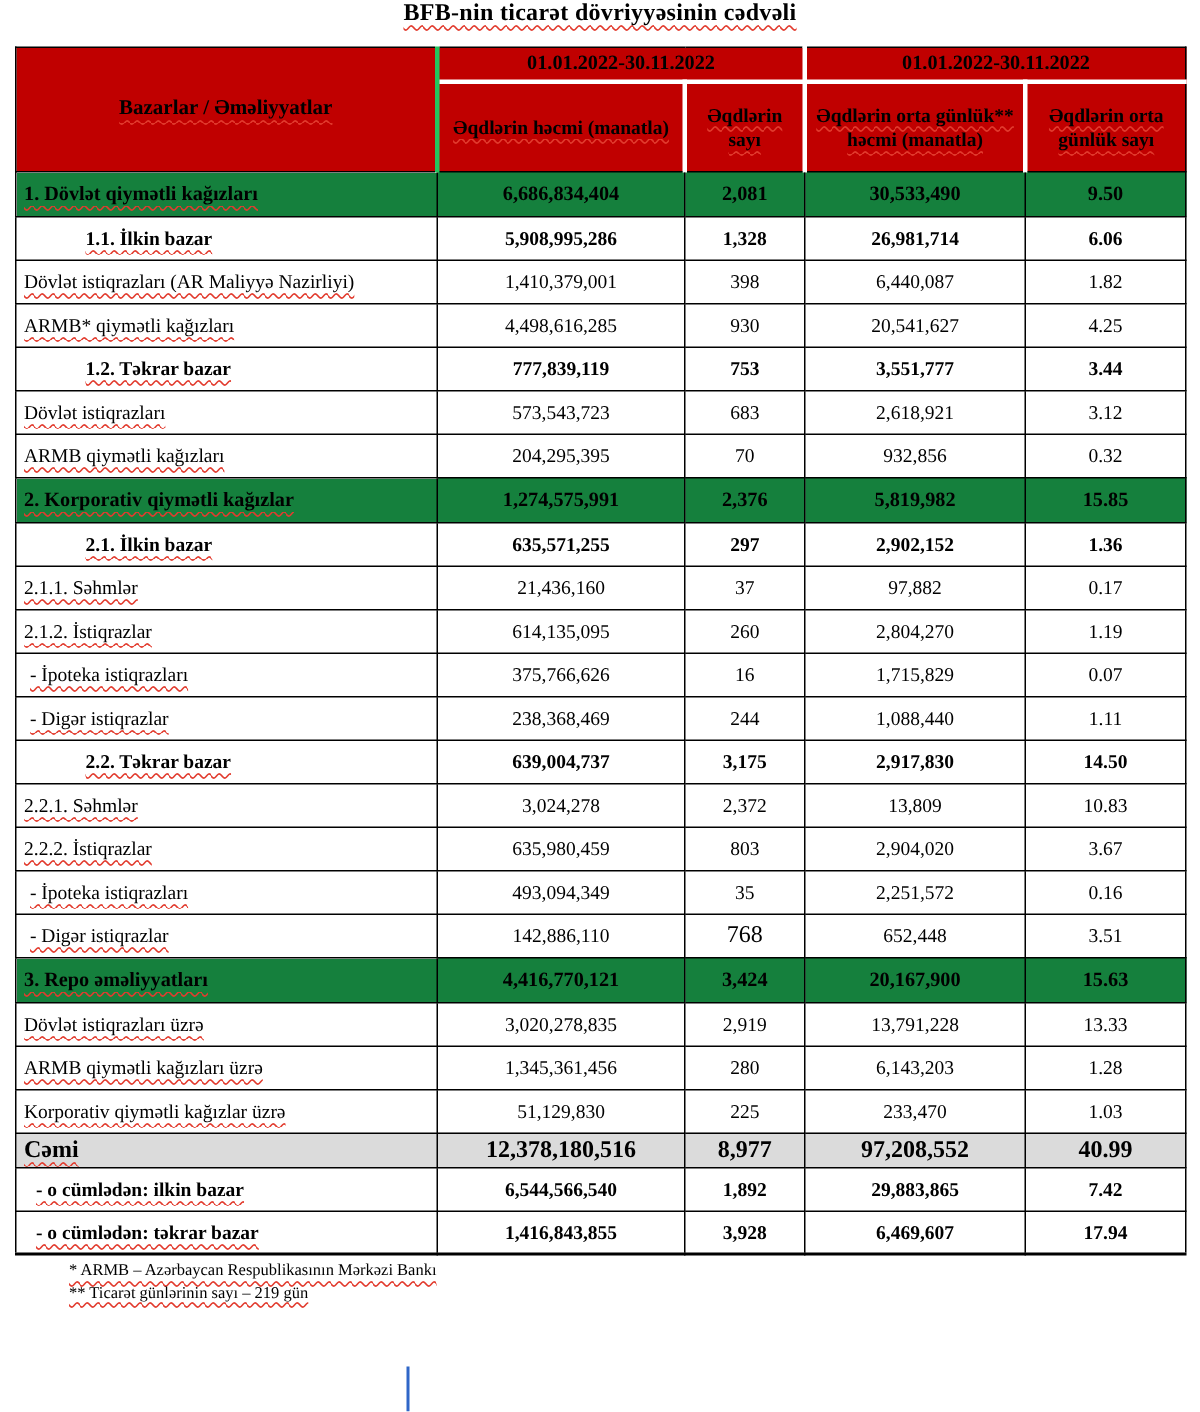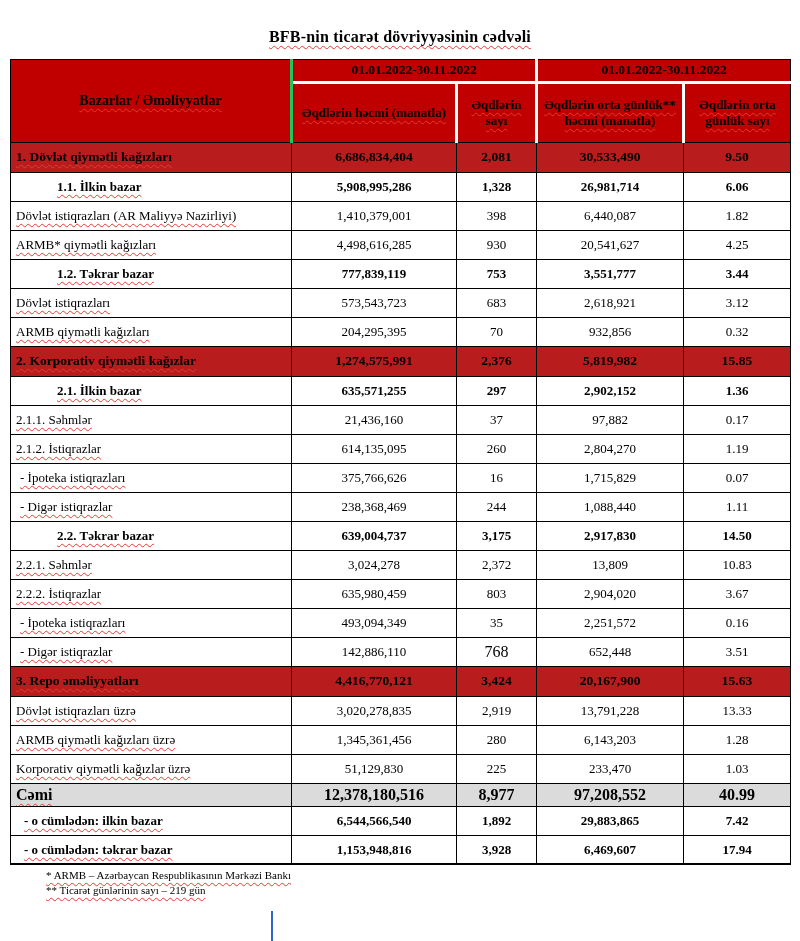--- a/index.html
+++ b/index.html
@@ -4,21 +4,21 @@
 <style>
   * { margin: 0; padding: 0; box-sizing: border-box; }
   html, body { background: #ffffff; }
   body {
     width: 800px; height: 941px;
     font-family: "Liberation Serif", serif;
     color: #000;
     position: relative;
     overflow: hidden;
   }
-  .page { padding: 28px 10px 0 10px; }
+  .page { padding: 0 10px 0 10px; }
   .title {
     text-align: center;
     font-weight: bold;
     font-size: 16px;
     margin-bottom: 13px;
     letter-spacing: 0.2px;
   }
   .squiggle {
     text-decoration-line: underline;
     text-decoration-style: wavy;
@@ -50,21 +50,21 @@
   tbody td {
     border: 1px solid #000;
     text-align: center;
     vertical-align: middle;
     font-size: 13px;
     padding: 2px 5px;
     height: 29px;
     background: #fff;
   }
   tbody td.label { text-align: left; white-space: nowrap; overflow: hidden; }
-  tr.r-section td { background: #b91c1c; font-weight: bold; font-size: 13.5px; height: 30px; }
+  tr.r-section td { background: #15803d; font-weight: bold; font-size: 13.5px; height: 30px; }
   tr.r-subsection td { font-weight: bold; }
   tr.r-subsection td.label { padding-left: 46px; }
   tr.r-detail-sub td.label { padding-left: 9px; }
   tr.r-total td { background: #DBDBDB; font-weight: bold; font-size: 16px; height: 22px; }
   tr.r-total-sub td { font-weight: bold; }
   tr.r-total-sub td.label { padding-left: 13px; }
   td.big-num { font-size: 16px; }
   .footnotes { margin-top: 3px; font-size: 11px; line-height: 1.3; margin-left: 36px; }
   .footnote { display: block; }
   .caret {
@@ -278,21 +278,21 @@
         </tr>
         <tr class="r-total-sub">
           <td class="label"><span class="squiggle">- o cümlədən: ilkin bazar</span></td>
           <td>6,544,566,540</td>
           <td>1,892</td>
           <td>29,883,865</td>
           <td>7.42</td>
         </tr>
         <tr class="r-total-sub">
           <td class="label"><span class="squiggle">- o cümlədən: təkrar bazar</span></td>
-          <td>1,153,948,816</td>
+          <td>1,416,843,855</td>
           <td>3,928</td>
           <td>6,469,607</td>
           <td>17.94</td>
         </tr>
       </tbody>
   </table>
 
   <div class="footnotes">
     <span class="footnote squiggle">* ARMB – Azərbaycan Respublikasının Mərkəzi Bankı</span>
     <span class="footnote squiggle">** Ticarət günlərinin sayı – 219 gün</span>

